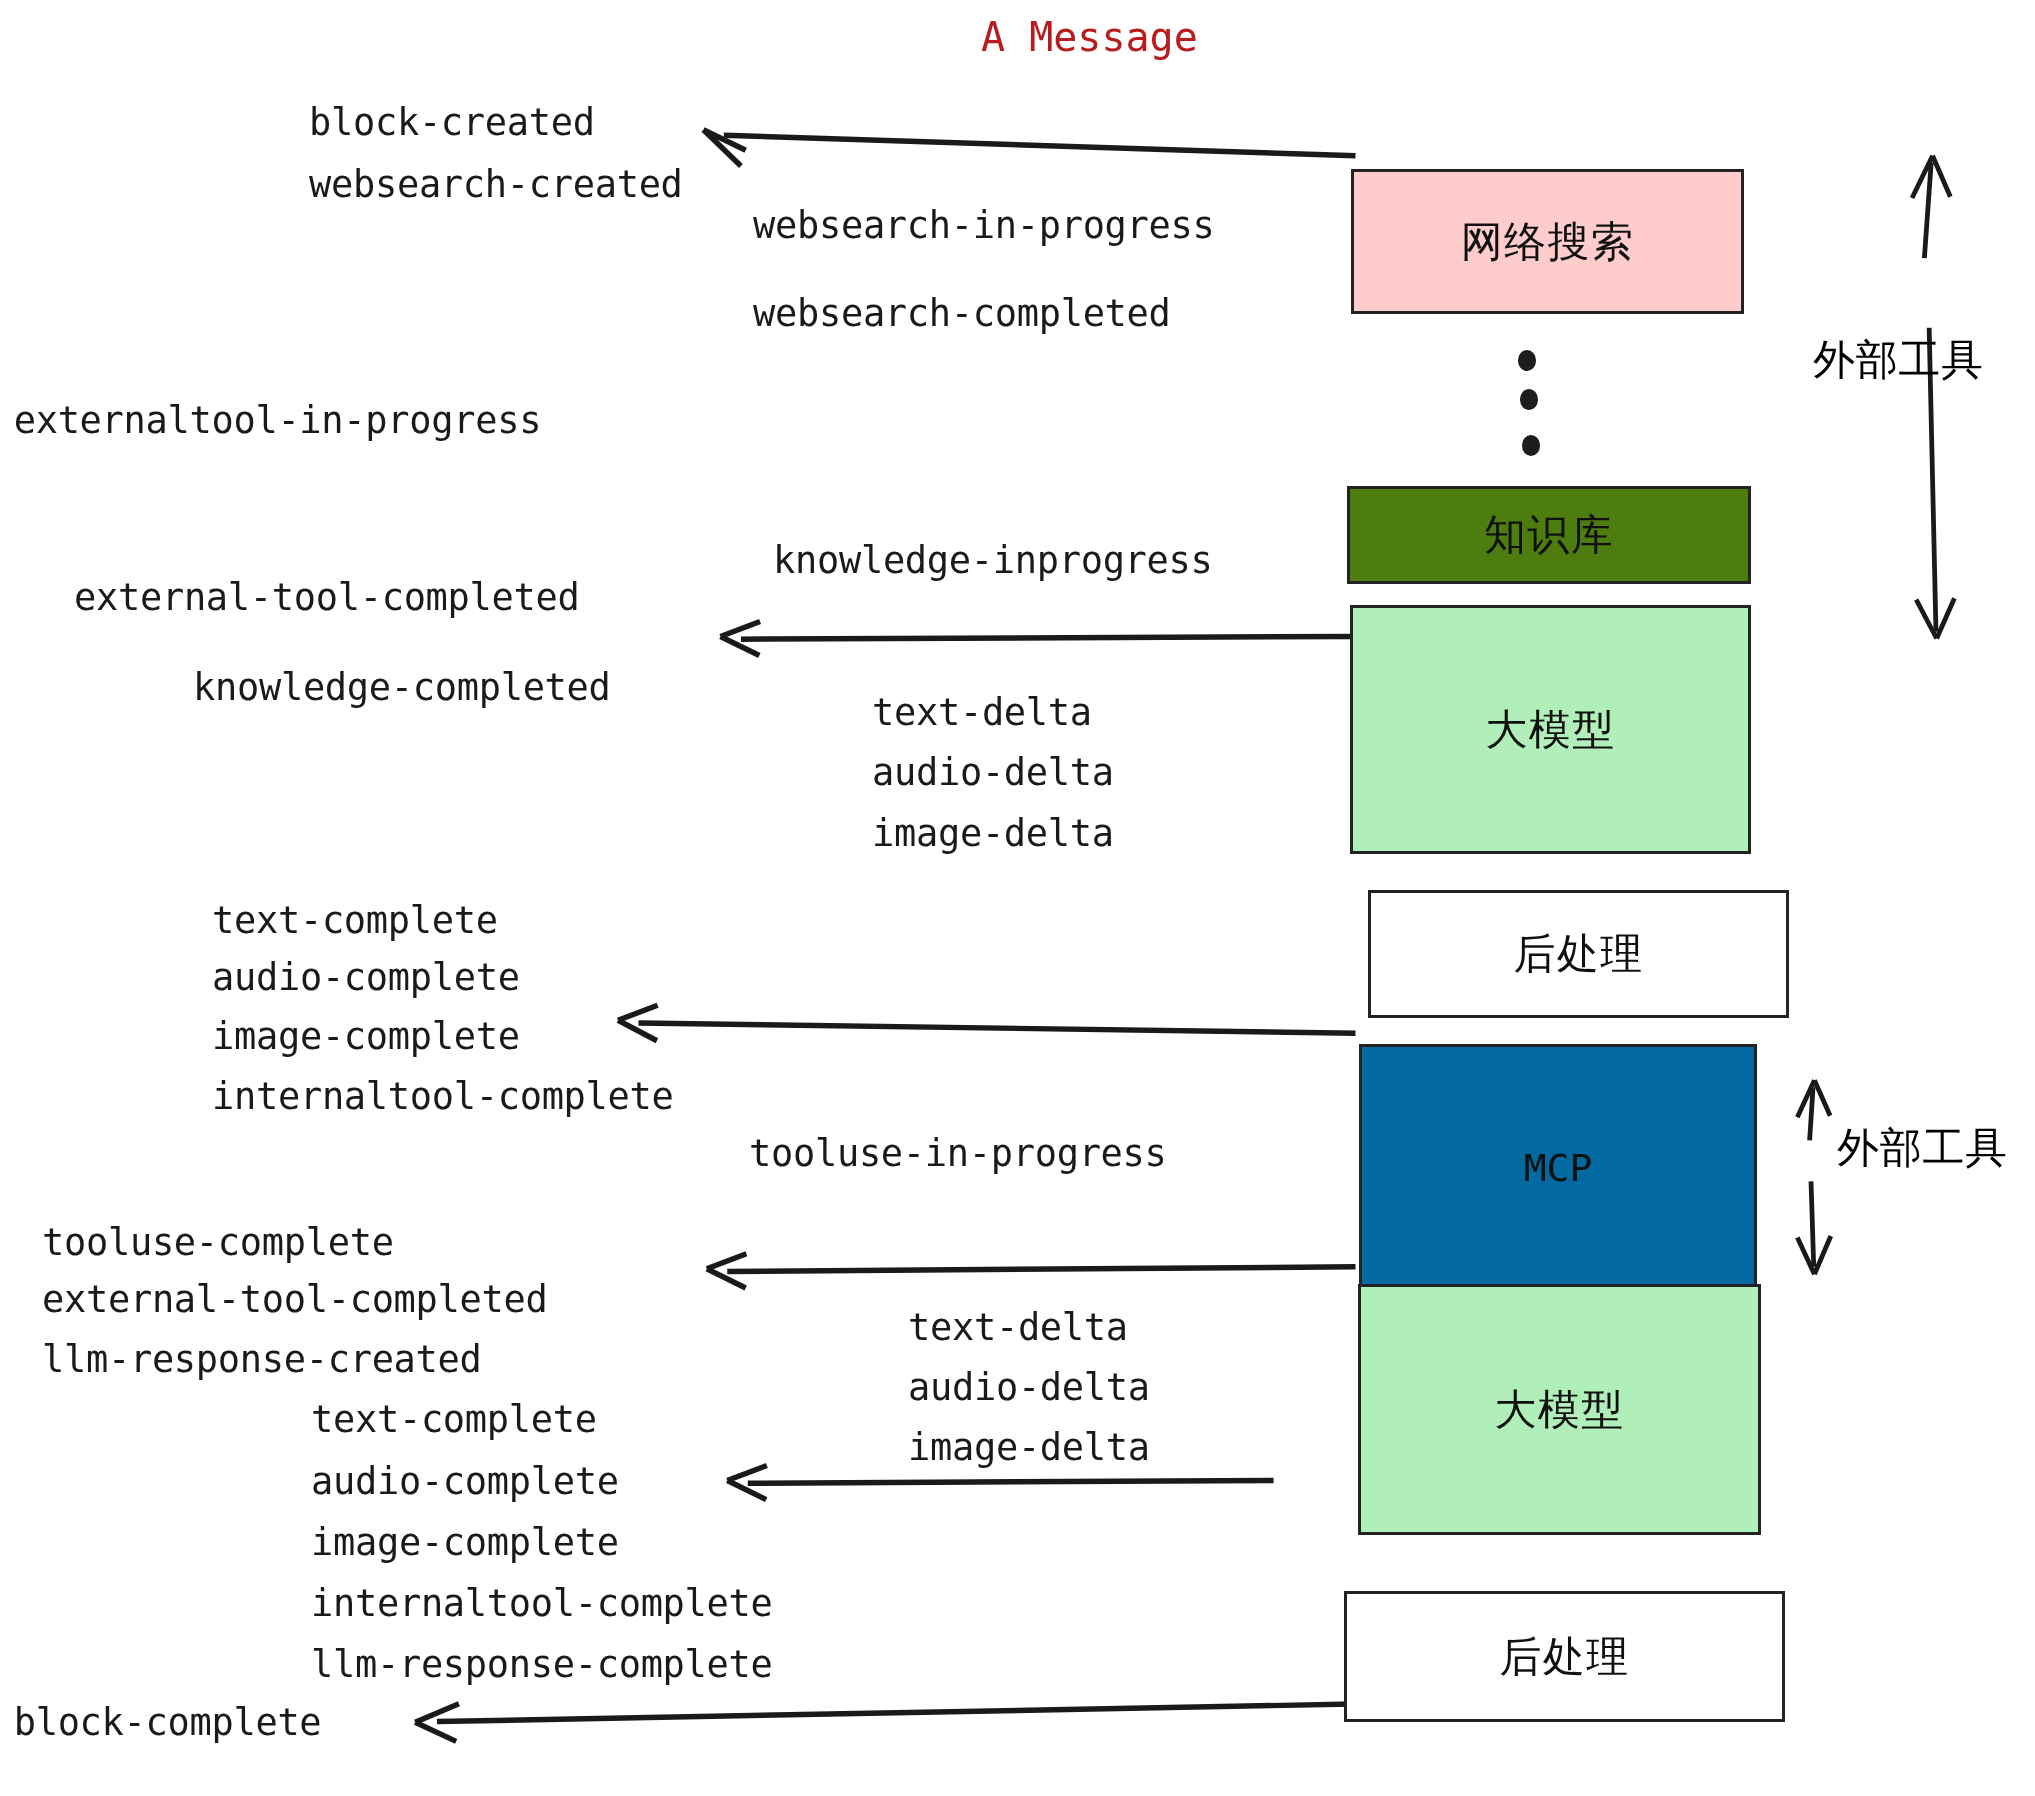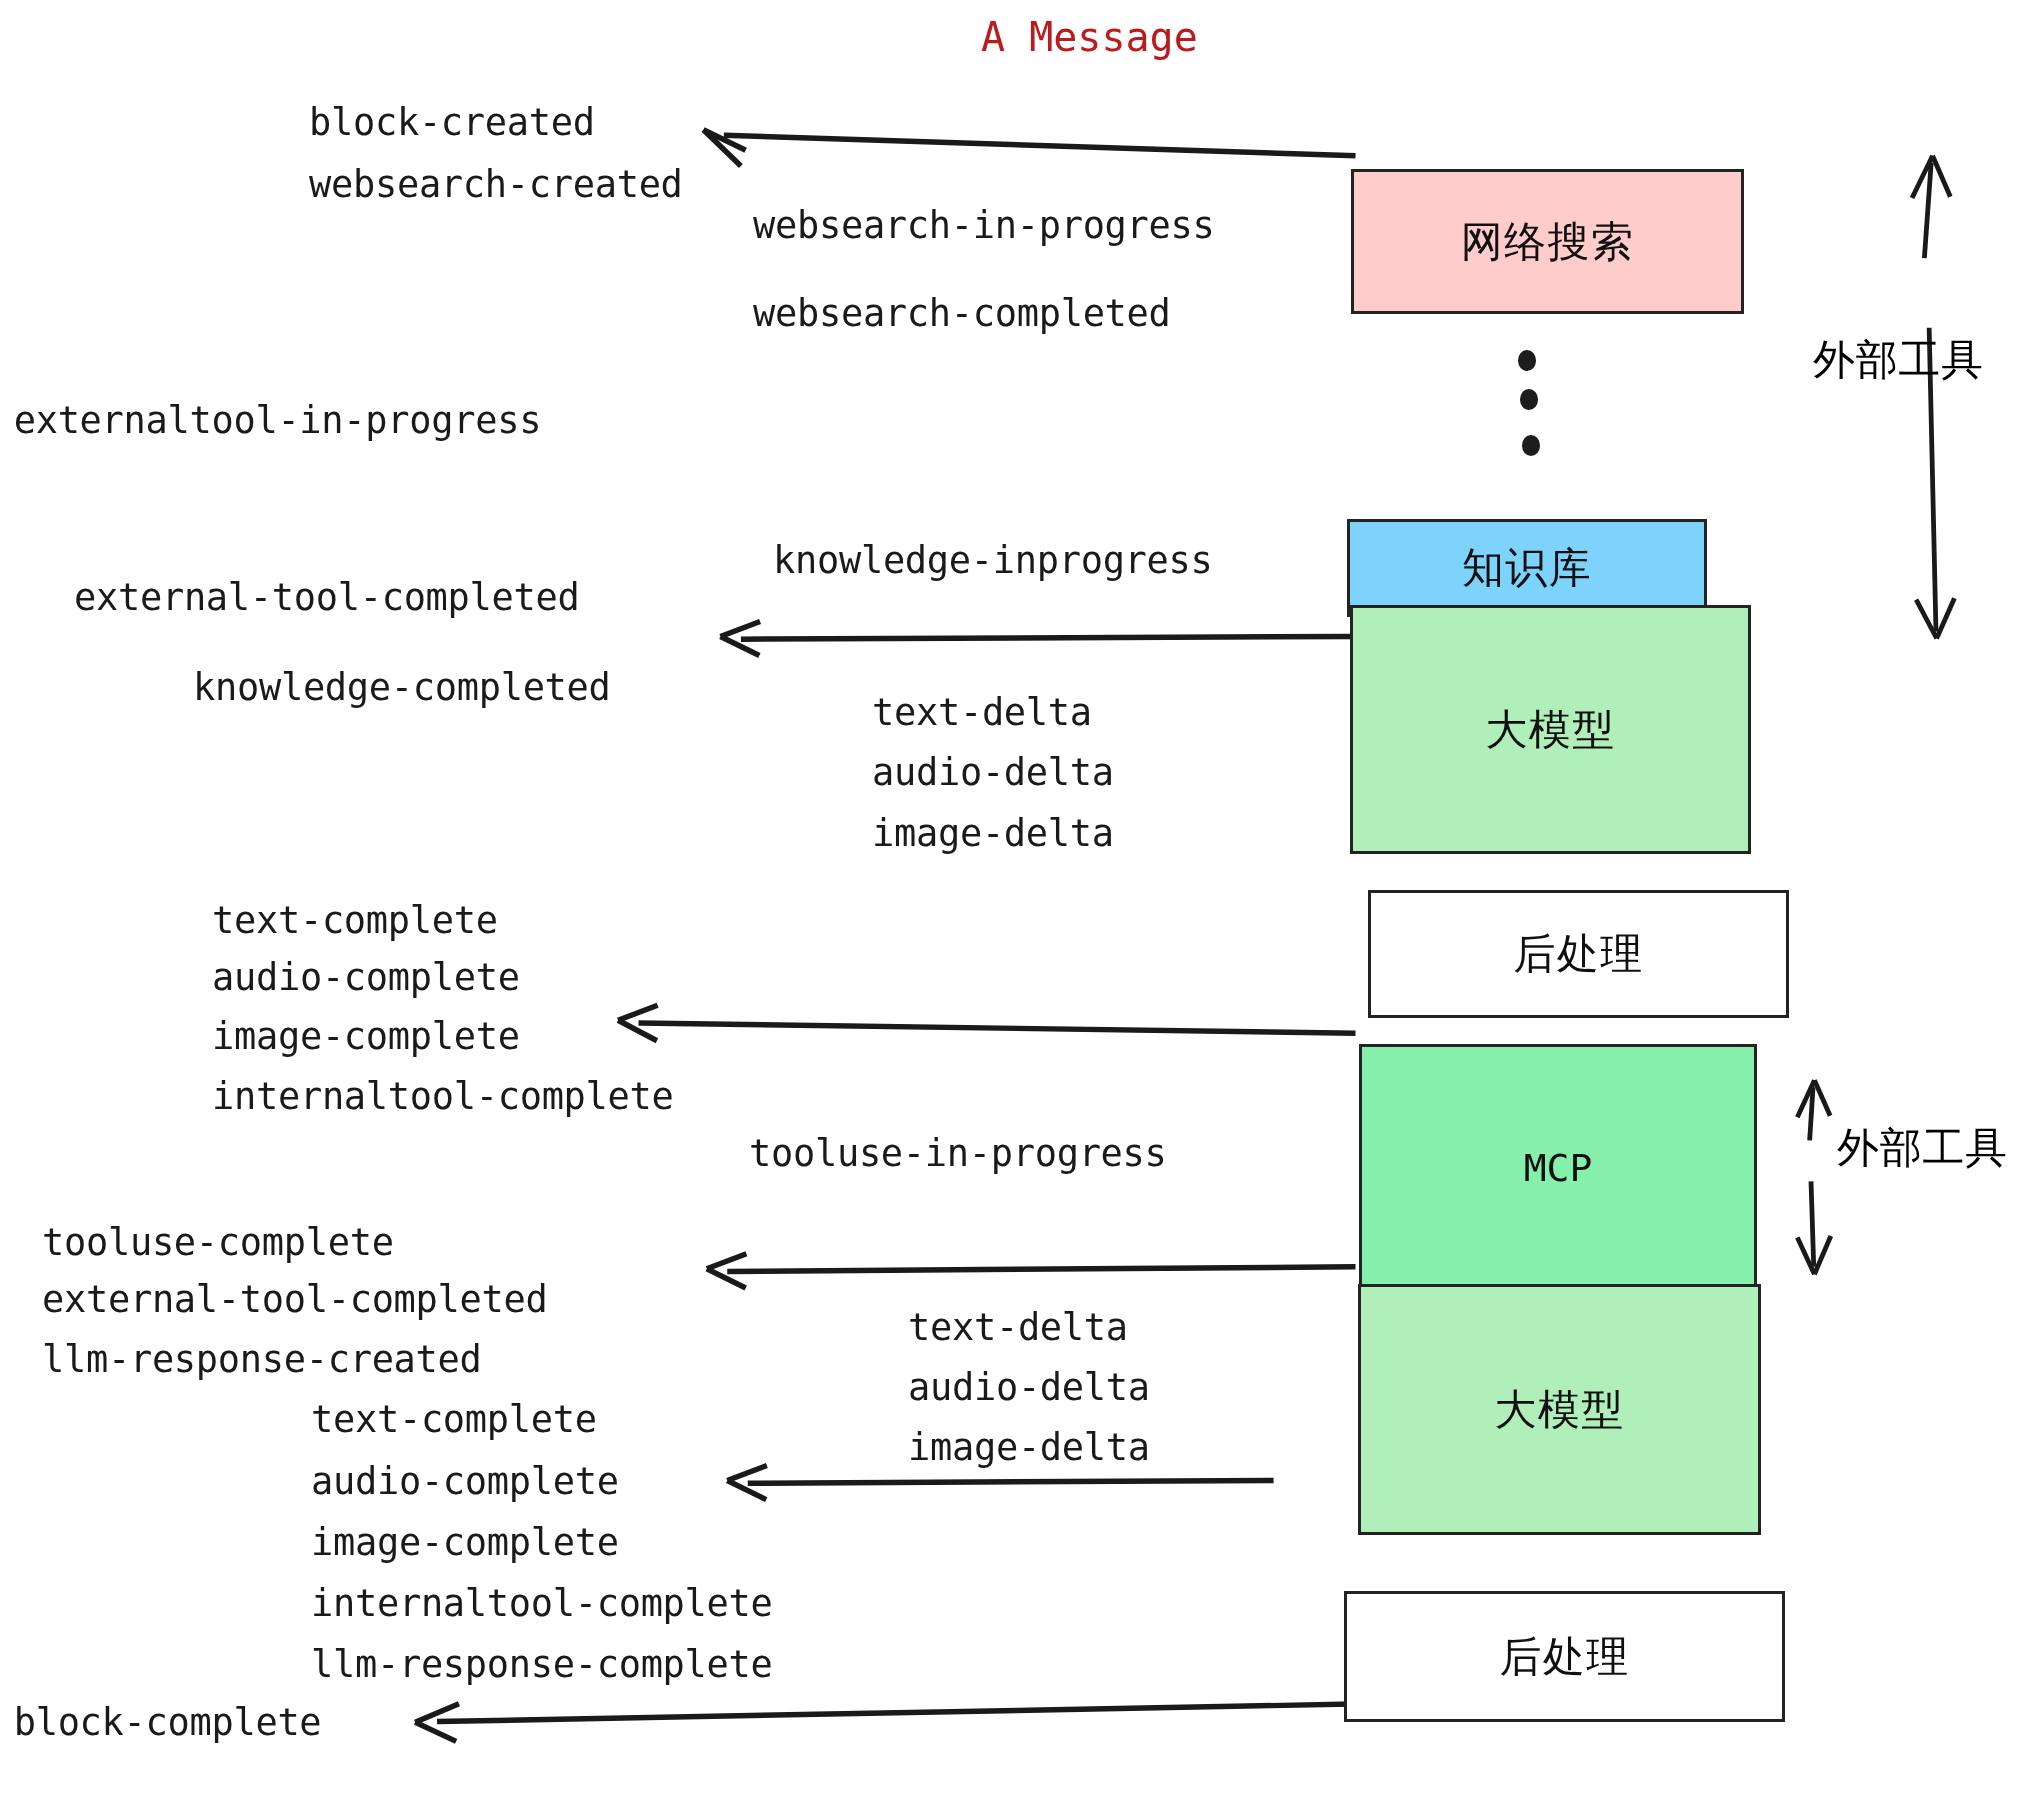--- a/index.html
+++ b/index.html
@@ -125,33 +125,33 @@
       <path d="M 2657 1582 L 2632 1636 M 2657 1582 L 2680 1634" stroke-width="7"></path>
       <line x1="2652" y1="1730" x2="2656" y2="1855" stroke-width="7"></line>
       <path d="M 2657 1866 L 2632 1812 M 2657 1866 L 2681 1810" stroke-width="7"></path>
     </g>
   </svg>
 
   <div class="node" style="left:1351px; top:169px; width:393px; height:145px; background:#FFCCCC;">
     <span>网络搜索</span>
   </div>
 
-  <div class="node" style="left:1347px; top:519px; width:360px; height:98px; background:#7dd3fc;">
+  <div class="node" style="left:1347px; top:486px; width:404px; height:98px; background:#4d7c0f;">
     <span>知识库</span>
   </div>
 
   <div class="node" style="left:1350px; top:605px; width:401px; height:249px; background:#B0EFB9;">
     <span>大模型</span>
   </div>
 
   <div class="node" style="left:1368px; top:890px; width:421px; height:128px; background:#FFFFFF;">
     <span>后处理</span>
   </div>
 
-  <div class="node mono-label" style="left:1359px; top:1044px; width:398px; height:247px; background:#86efac;">
+  <div class="node mono-label" style="left:1359px; top:1044px; width:398px; height:247px; background:#0369a1;">
     <span>MCP</span>
   </div>
 
   <div class="node" style="left:1358px; top:1284px; width:403px; height:251px; background:#B0EFB9;">
     <span>大模型</span>
   </div>
 
   <div class="node" style="left:1344px; top:1591px; width:441px; height:131px; background:#FFFFFF;">
     <span>后处理</span>
   </div>

